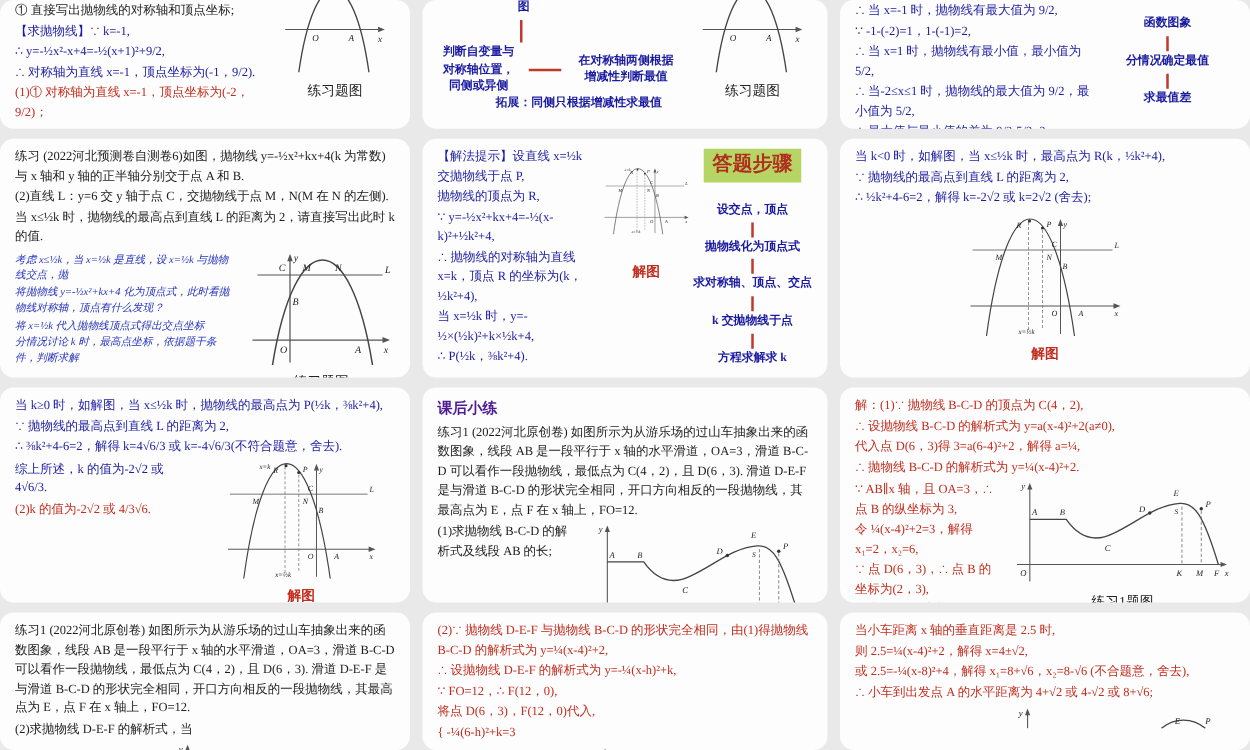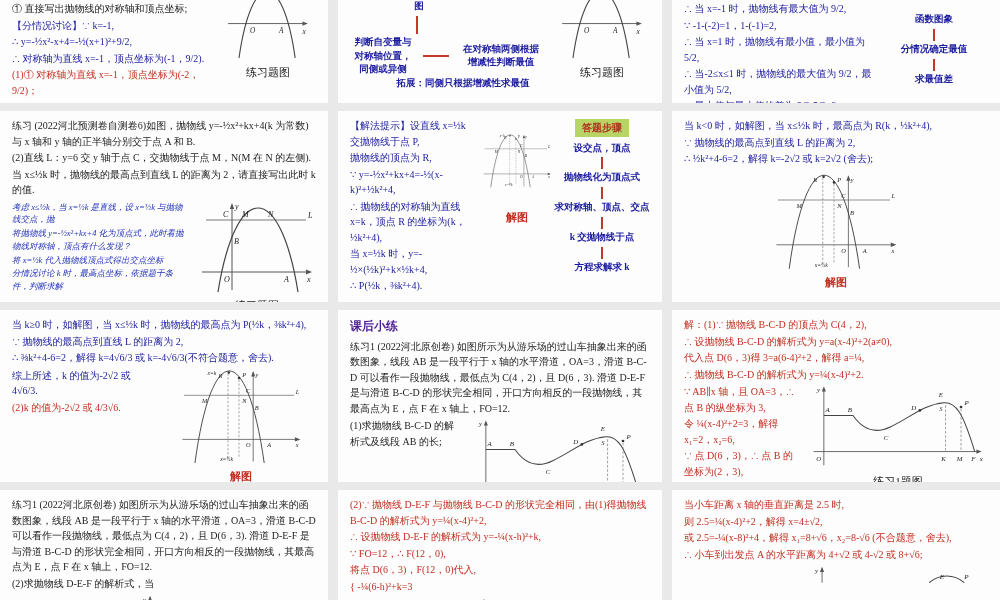--- a/index.html
+++ b/index.html
@@ -1,38 +1,38 @@
 <!DOCTYPE html>
 <html><head>
 <meta charset="utf-8">
 <style>
   html,body{margin:0;padding:0;background:#e9e9e9;}
   .board{position:relative;width:1000px;height:600px;background:#e9e9e9;display:grid;
          grid-template-columns:328px 324px 328px;grid-template-rows:103px 191px 172px 110px;
          gap:8px 10px;font-family:"Liberation Serif","DejaVu Serif",serif;}
   .slide{background:#fdfdfd;overflow:hidden;padding:6px 12px;box-sizing:border-box;
-         font-size:10px;line-height:1.55;color:#1c1c1c;}
+         font-size:10px;line-height:1.55;color:#1c1c1c;border-radius:11px;}
   .cut-top{margin-top:-6px;}
   .flex{display:flex;align-items:flex-start;}
   .grow{flex:1 1 auto;min-width:0;}
   .line{margin:1px 0;}
   .line.dark{color:#1c1c1c;}
   .line.blue{color:#1b1ba0;}
   .line.red{color:#c22d1e;}
   .line.hand{color:#2433bb;font-style:italic;font-size:8.5px;line-height:1.5;font-family:Liberation Serif, serif;}
   .header-green{color:#4c1d95;font-weight:bold;font-size:12px;margin:1px 0 3px 0;}
   
   .flow-node{color:#1b1ba0;font-weight:bold;white-space:pre-line;font-size:9.5px;
              text-align:center;line-height:1.45;}
   .vbar{width:2px;height:12px;background:#c0392b;margin:2px auto;}
   .vbar.tall{height:18px;}
   .hbar{height:2px;width:26px;background:#c0392b;align-self:center;margin:0 7px;flex:0 0 auto;}
   .steps{width:96px;flex:0 0 auto;text-align:center;padding-top:2px;}
   .steps-header{display:inline-block;background:#b7d565;color:#b03020;font-weight:bold;
-                font-size:10px;padding:1px 7px;margin-bottom:5px;}
+                font-size:16px;padding:1px 7px;margin-bottom:16px;}
   
   figure.graph{margin:0 0 0 8px;flex:0 0 auto;text-align:center;}
   .cap{font-size:11px;text-align:center;color:#222;margin-top:1px;}
   .cap.red{color:#c22d1e;font-weight:bold;}
   svg.g line{stroke:#555;stroke-width:1;}
   svg.g .curve{fill:none;stroke:#444;stroke-width:1.2;}
   svg.g .thin{stroke-width:0.8;}
   svg.g .dash{stroke:#777;stroke-width:0.8;stroke-dasharray:3 2;}
   svg.g .arr{fill:#555;stroke:none;}
   svg.g text{font-size:8px;font-style:italic;fill:#222;font-family:"Liberation Serif",serif;}
@@ -45,21 +45,21 @@
 </style>
 </head>
 <body>
 
 <div class="board">
 
   <section class="slide">
     <div class="cut-top flex">
       <div class="grow">
           <div class="line dark">① 直接写出抛物线的对称轴和顶点坐标;</div>
-          <div class="line blue">【分情况讨论】∵ k=-1,</div>
+          <div class="line blue">【求抛物线】∵ k=-1,</div>
           <div class="line blue">∴ y=-½x²-x+4=-½(x+1)²+9/2,</div>
           <div class="line blue">∴ 对称轴为直线 x=-1，顶点坐标为(-1，9/2).</div>
           <div class="line red">(1)① 对称轴为直线 x=-1，顶点坐标为(-2，9/2)；</div>
         </div>
       <figure class="graph">
         <svg class="g" width="96" height="58" viewBox="0 0 96 64">
           <line x1="4" y1="26" x2="90" y2="26"></line>
             <path class="arr" d="M92 26 l-6 -2.4 v4.8 z"></path>
           <path class="curve" d="M16 64 C 30 -34, 64 -34, 78 64"></path>
           <text x="28" y="36">O</text>

